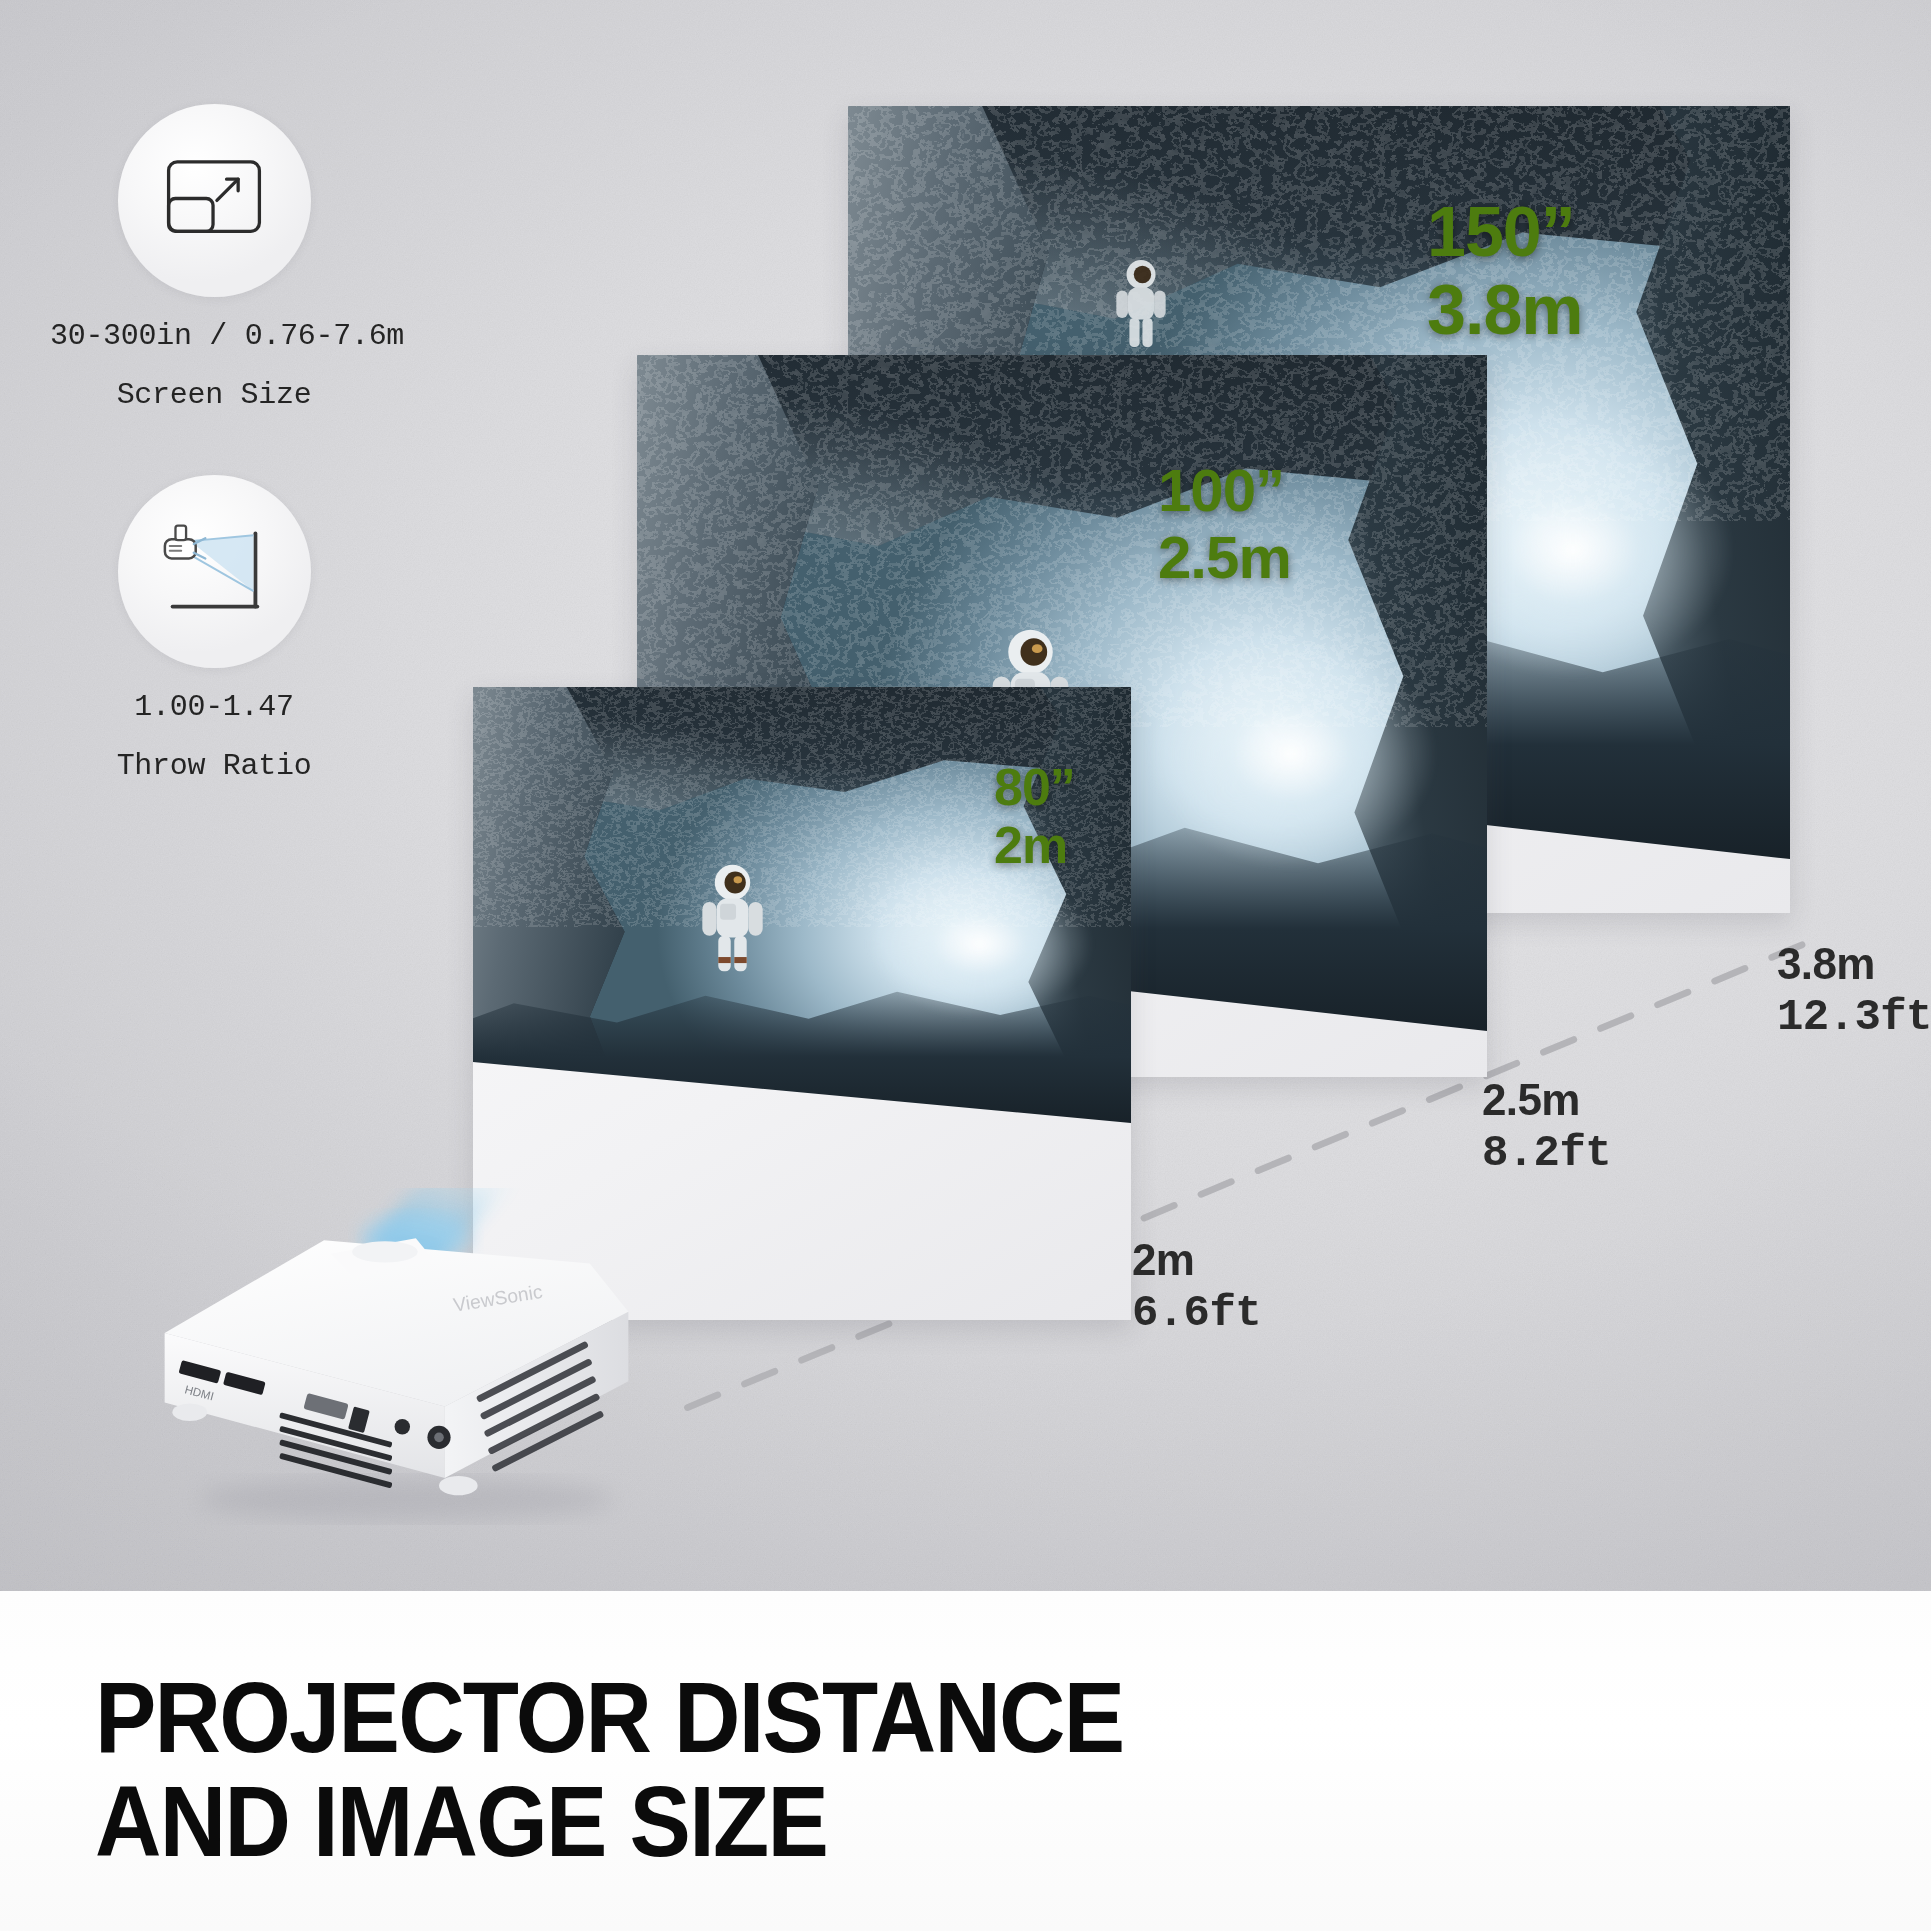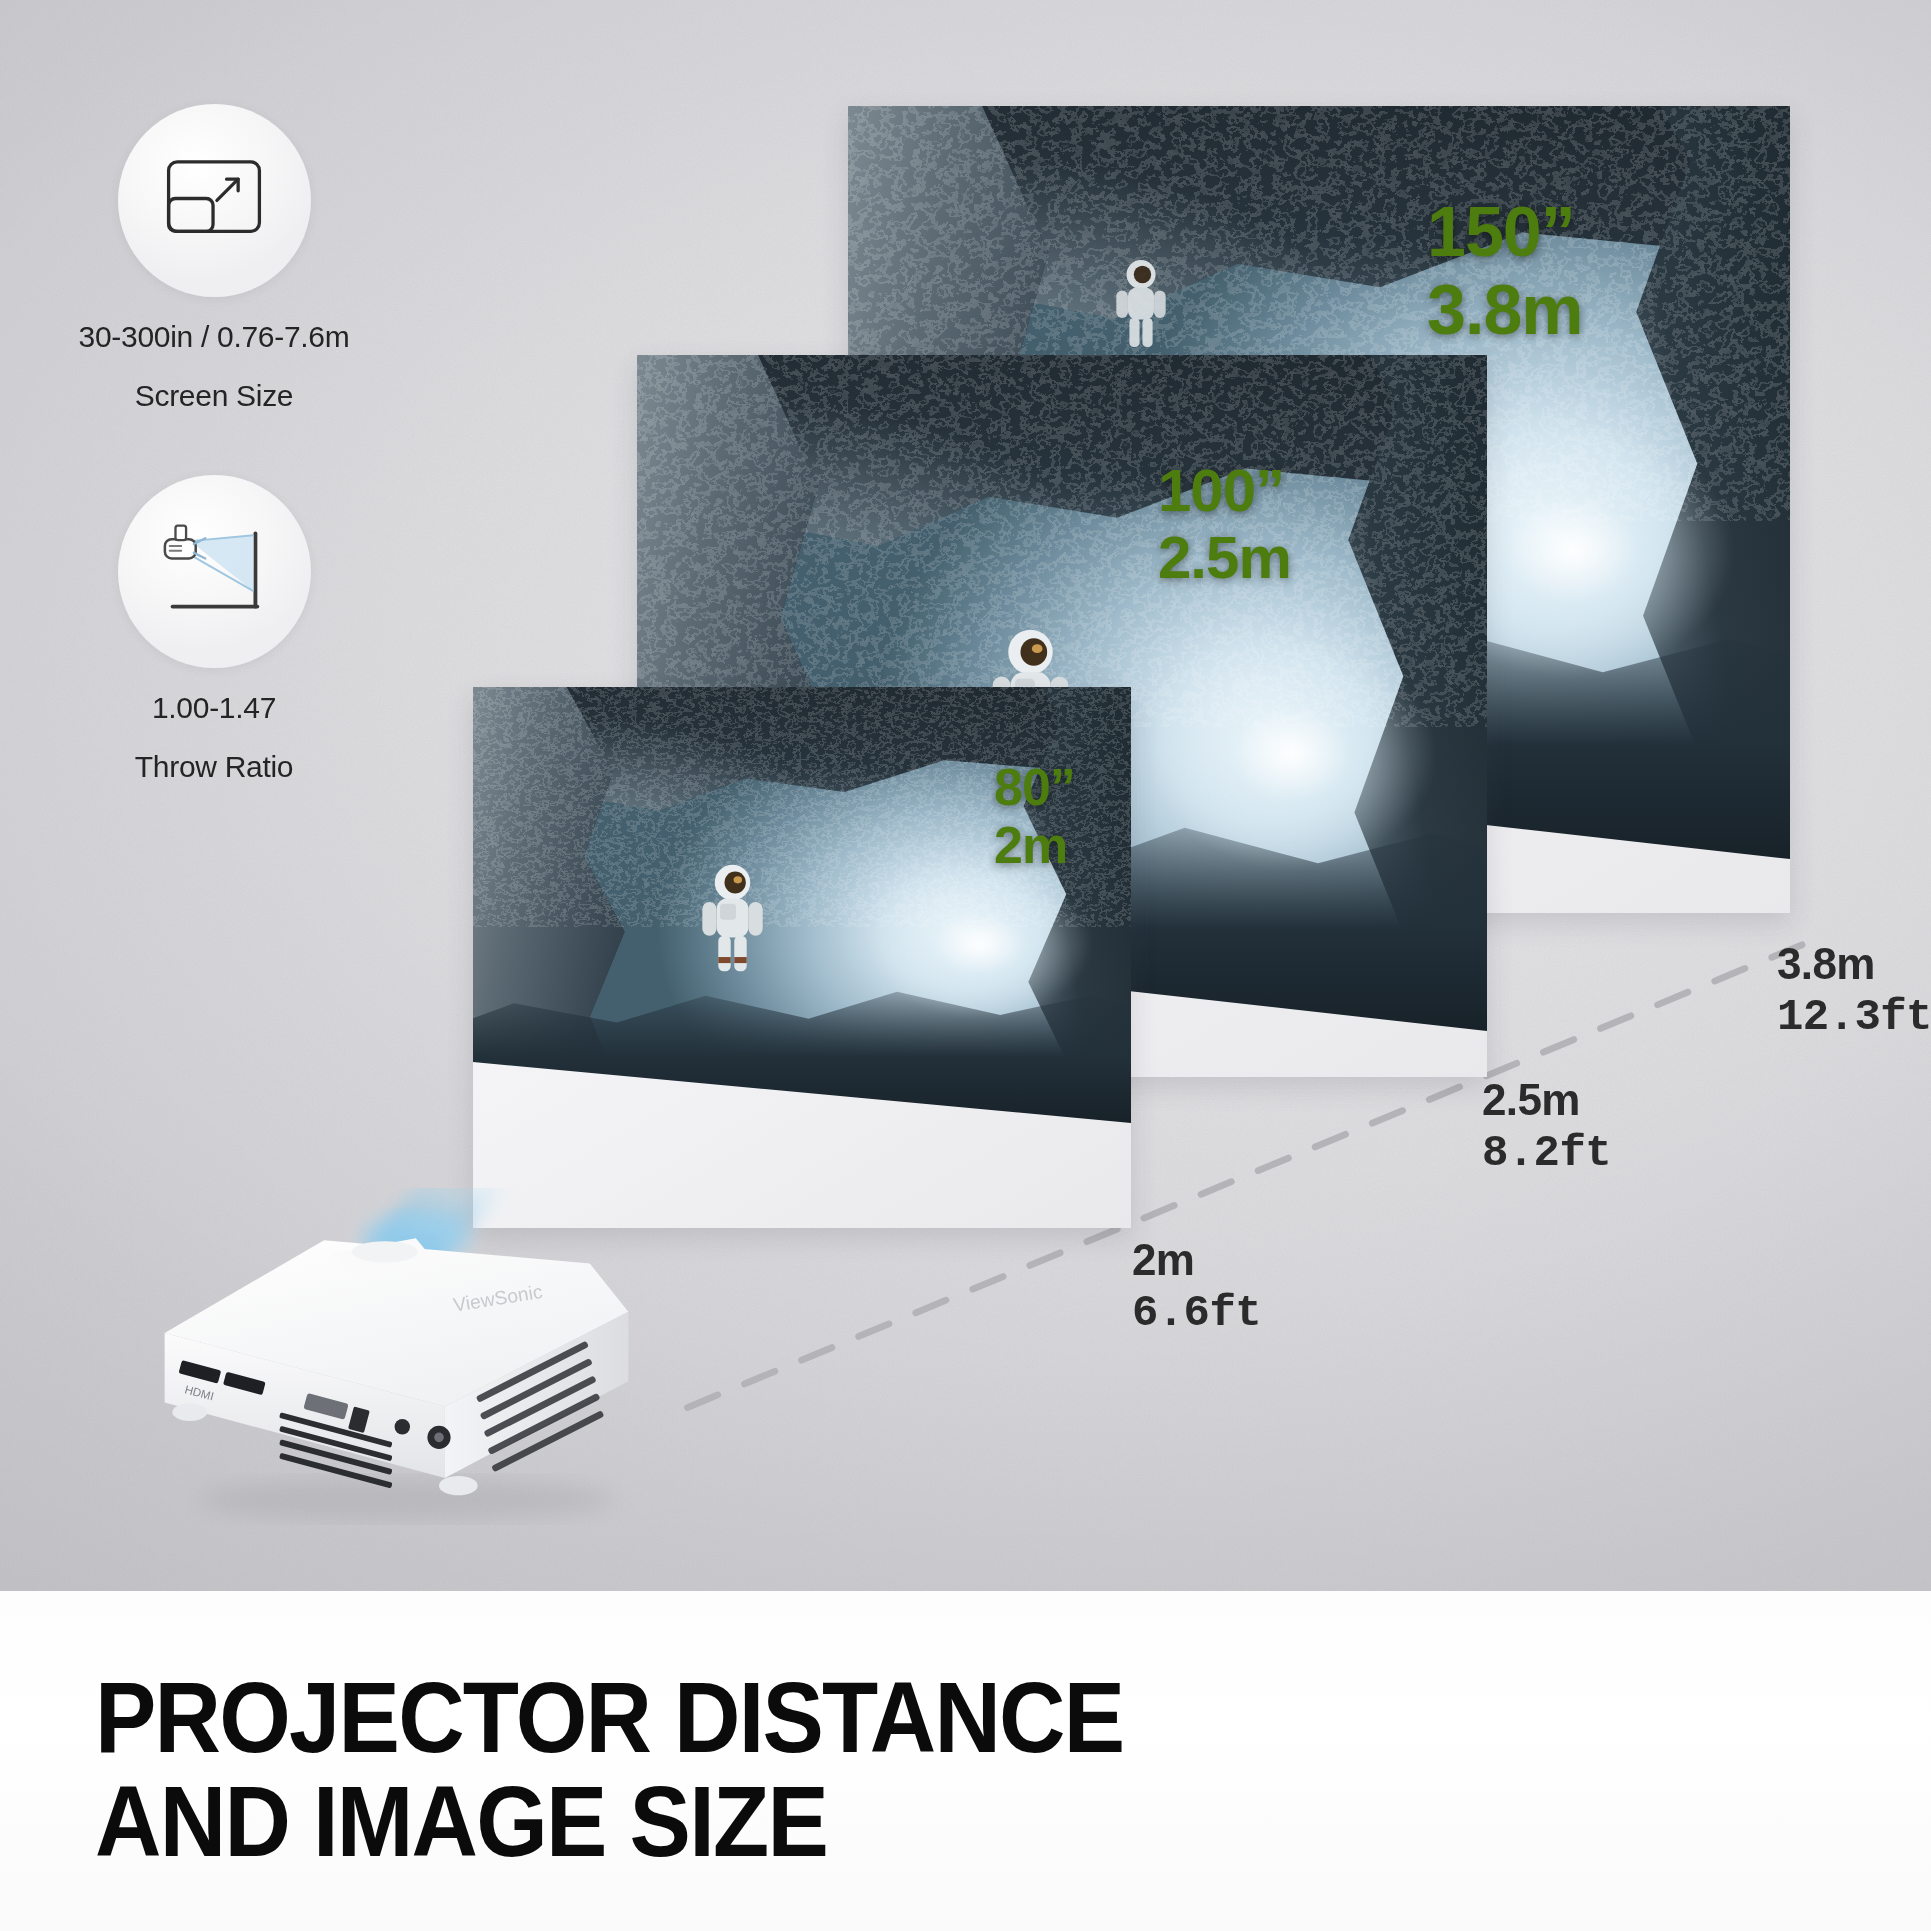--- a/index.html
+++ b/index.html
@@ -35,21 +35,21 @@
   .badge-circle{
     width:193px;height:193px;border-radius:50%;
     margin:0 auto;
     background:radial-gradient(65% 60% at 40% 32%, #ffffff 0%, #f7f7f8 55%, #efeff1 100%);
     box-shadow:0 1.9px 9.7px rgba(90,90,100,.10);
     display:flex;align-items:center;justify-content:center;
   }
   .badge-text{
     margin-top:21px;
     font-size:30px;line-height:1.26;color:#242424;
-    font-weight:500;letter-spacing:-0.3px;white-space:nowrap;
+    font-weight:500;letter-spacing:-0.3px;white-space:nowrap;font-family:Liberation Mono, monospace;
   }
   .badge-text .l2{display:block;margin-top:21px;}
 
   
   .screen{position:absolute;}
   .screen .panel{
     position:absolute;inset:0;
     background:linear-gradient(150deg,#fbfbfc 0%,#f2f2f4 55%,#e9e9ec 100%);
     box-shadow:0 9.7px 25px rgba(70,70,80,.16);
   }
@@ -224,21 +224,21 @@
           </svg>
         </div>
       </div>
     </div>
     <div class="size-label" style="left:521px;top:102px;font-size:60px;">
       <span>100”</span>
       <span class="l2">2.5m</span>
     </div>
   </div>
 
-  <div class="screen" style="left:473px;top:687px;width:658px;height:541px;">
+  <div class="screen" style="left:473px;top:687px;width:658px;height:633px;">
     <div class="panel"></div>
     <div class="art" style="height:436px;clip-path:polygon(0 0,100% 0,100% 100%,0 86%);">
       <div class="cave">
         <div class="sky"></div>
         <div class="rock rock-top"></div>
         <div class="rock rock-left"></div>
         <div class="rock rock-right"></div>
         <div class="rock rock-bottom"></div>
         <div class="glow"></div>
         <svg class="speck" viewBox="0 0 300 300" preserveAspectRatio="none">

